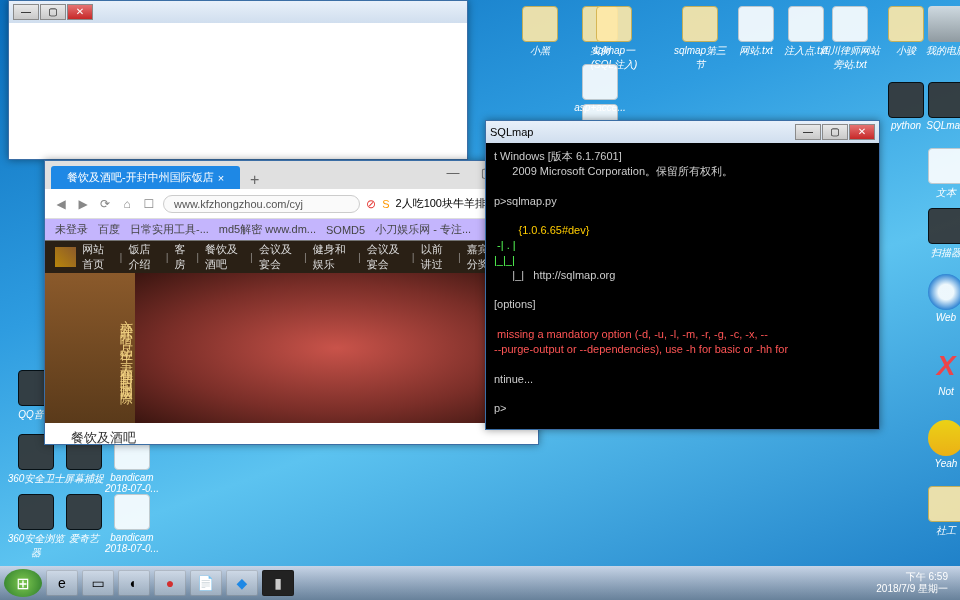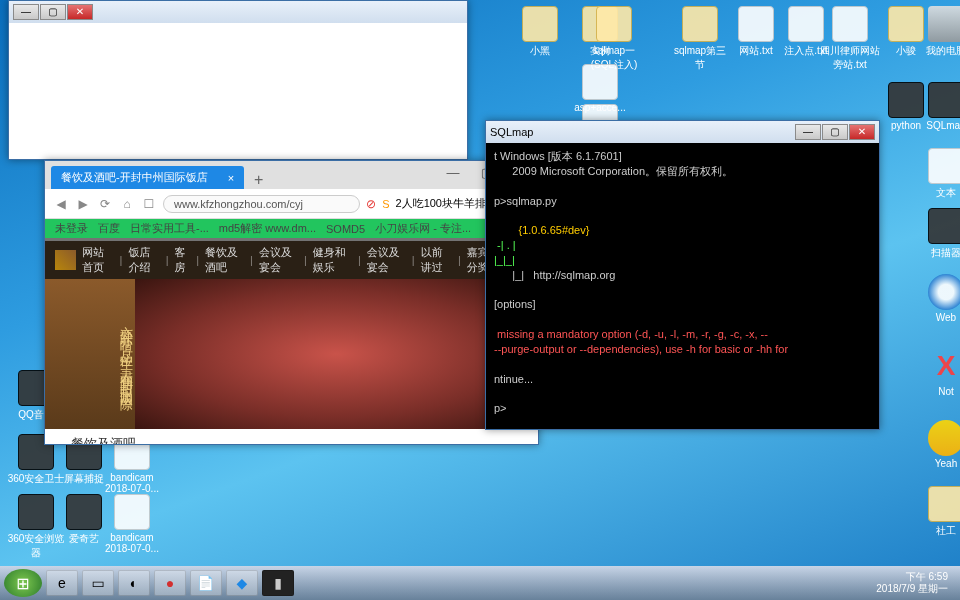--- a/index.html
+++ b/index.html
@@ -1,21 +1,21 @@
 <!DOCTYPE html>
 <html><head>
 <meta charset="utf-8">
 <style>
 * { margin: 0; padding: 0; box-sizing: border-box; font-family: "Microsoft YaHei", Arial, sans-serif; }
 html, body { width: 960px; height: 600px; overflow: hidden; }
 body { background: linear-gradient(160deg, #0a6ebd 0%, #2e9ce0 35%, #5cc3f0 60%, #1a7bc5 100%); position: relative; }
 .desktop { position: absolute; inset: 0; }
 
 
-.dicon { position: absolute; width: 60px; text-align: center; color: #fff; font-size: 10px; cursor: pointer; }
+.dicon { position: absolute; width: 60px; text-align: center; color: #fff; font-size: 10px; cursor: pointer; font-style: italic; }
 .dicon .iconimg { width: 36px; height: 36px; margin: 0 auto 2px; background: #fff; border-radius: 4px; opacity: 0.9; }
 .dicon .iconimg.folder { background: #ffe9a8; border: 1px solid #d4b24c; }
 .dicon .iconimg.file { background: #fff; border: 1px solid #ccc; }
 .dicon .iconimg.app { background: #333; border: 1px solid #000; }
 .dicon .iconimg.ie { background: radial-gradient(circle, #fff 30%, #2c7fd1 70%); border-radius: 50%; }
 .dicon .iconimg.x { background: transparent; color: #ff3b3b; font-size: 28px; line-height: 36px; font-weight: bold; }
 .dicon .iconimg.yeah { background: linear-gradient(#ffd700, #ffb300); border-radius: 50%; }
 .dicon .iconimg.pc { background: linear-gradient(#e0e0e0, #999); }
 
 
@@ -27,33 +27,33 @@
 .winbtn.close { background: linear-gradient(#e57373,#c62828); color: #fff; }
 
 
 .notepad { left: 8px; top: 0; width: 460px; height: 160px; }
 .menubar { height: 18px; background: #f0f0f0; font-size: 11px; display: flex; gap: 10px; padding: 2px 6px; }
 .notebody { padding: 4px 6px; font-family: "SimSun", monospace; font-size: 15px; line-height: 1.4; white-space: pre-wrap; }
 
 
 .browser { left: 44px; top: 160px; width: 495px; height: 285px; background: #f7f7f7; }
 .btabbar { height: 28px; background: #e0e0e0; display: flex; align-items: flex-end; padding-left: 6px; }
-.btab { background: #1e88e5; color: #fff; font-size: 11px; padding: 4px 10px; border-radius: 3px 3px 0 0; display: flex; align-items: center; gap: 20px; }
+.btab { background: #1e88e5; color: #fff; font-size: 11px; padding: 4px 16px; border-radius: 3px 3px 0 0; display: flex; align-items: center; gap: 4px; }
 .btab .tclose { font-size: 11px; cursor: pointer; }
 .newtab { font-size: 16px; color: #666; padding: 0 10px; cursor: pointer; }
 .spacer { flex: 1; }
 .bwinctrls { display: flex; margin-bottom: 4px; }
 .bwinbtn { width: 34px; height: 20px; font-size: 13px; text-align: center; color: #555; cursor: pointer; }
 .baddr { height: 30px; background: #fff; display: flex; align-items: center; gap: 6px; padding: 0 8px; font-size: 12px; border-bottom: 1px solid #ddd; }
 .navicon { width: 16px; text-align: center; color: #888; cursor: pointer; }
 .urlbox { flex: 1; border: 1px solid #ccc; border-radius: 10px; padding: 2px 10px; font-size: 11px; color: #555; background: #fafafa; }
-.bbook { height: 22px; background: #22c55e; display: flex; align-items: center; gap: 10px; padding: 0 10px; font-size: 11px; color: #444; border-bottom: 3px solid #737373; overflow: hidden; }
+.bbook { height: 22px; background: #c4b5fd; display: flex; align-items: center; gap: 10px; padding: 0 10px; font-size: 11px; color: #444; border-bottom: 1px solid #737373; overflow: hidden; }
 .bbook span { cursor: pointer; white-space: nowrap; }
 .bpage { background: #111; height: calc(100% - 80px); overflow: hidden; position: relative; }
-.bnav { background: #2a2015; height: 38px; display: flex; align-items: center; color: #ddd; font-size: 11px; padding: 0 10px; gap: 6px; }
+.bnav { background: #2a2015; height: 32px; display: flex; align-items: center; color: #ddd; font-size: 11px; padding: 0 10px; gap: 6px; }
 .logo { width: 30px; height: 20px; background: linear-gradient(45deg,#b8860b,#8b5a2b); }
 .bnav a { color: #ddd; cursor: pointer; }
 .bhero { display: flex; height: 150px; }
 .leftgold { width: 90px; background: linear-gradient(#8b5a2b,#5a3a1a); color: #f0d080; font-size: 13px; writing-mode: vertical-rl; text-align: center; padding: 10px 0; letter-spacing: 4px; }
 .heroimg { flex: 1; background: radial-gradient(ellipse at center, #c9534a 0%, #7a2e28 60%, #3a1510 100%); }
 .subtitle { background: #fff; color: #333; padding: 6px 26px; font-size: 13px; }
 
 
 .console { left: 485px; top: 120px; width: 395px; height: 310px; background: #000; }
 .console .titlebar { background: linear-gradient(#e8f0fa,#d0deee); }

